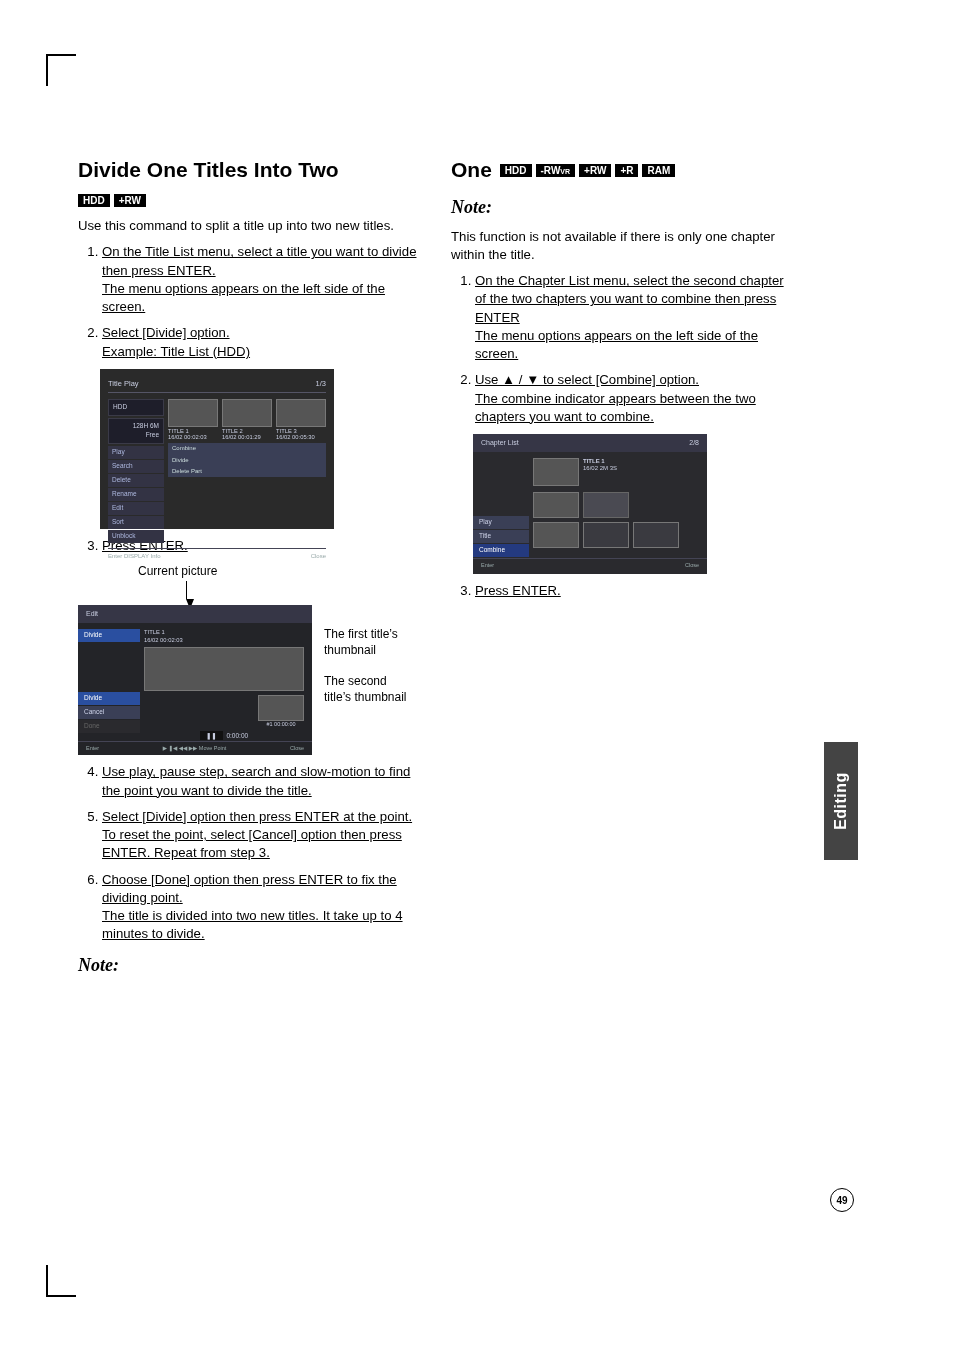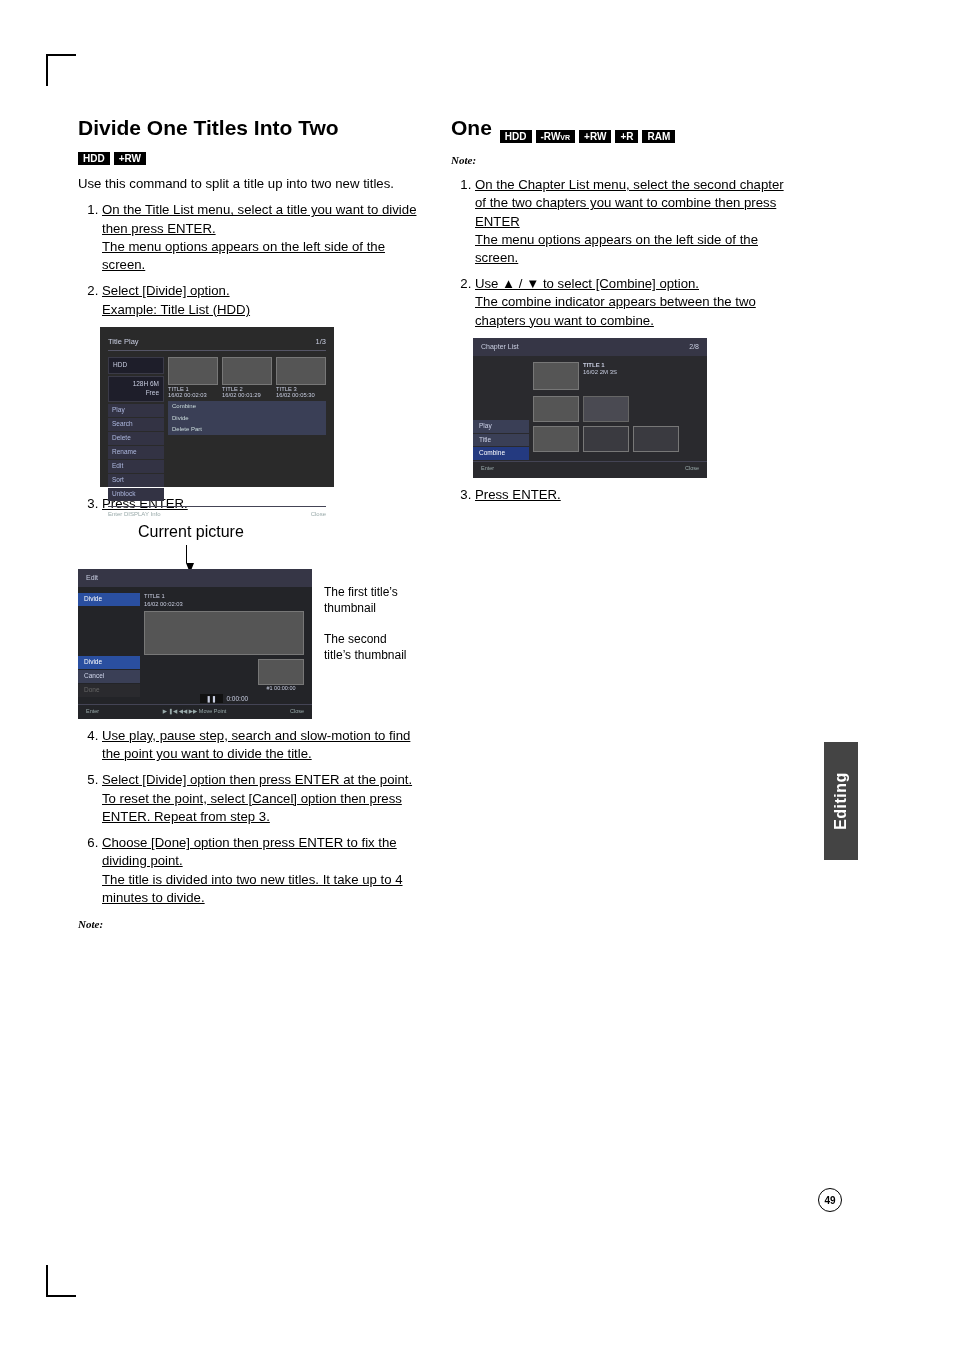--- a/index.html
+++ b/index.html
@@ -18,35 +18,35 @@
   }
   .crop-tl, .crop-bl {
     position: absolute;
     border-color: #000;
   }
   .crop-tl { top: 56px; left: 46px; width: 14px; height: 30px; border-left: 2px solid #000; border-top: 0; }
   .crop-tl::before { content:""; display:block; width:30px; height:14px; border-top:2px solid #000; position:absolute; top:-2px; left:-2px; }
   .crop-bl { bottom: 56px; left: 46px; width: 14px; height: 30px; border-left: 2px solid #000; }
   .crop-bl::before { content:""; display:block; width:30px; height:14px; border-bottom:2px solid #000; position:absolute; bottom:-2px; left:-2px; }
 
-  .cols { display: flex; gap: 34px; margin-top: 54px; }
+  .cols { display: flex; gap: 34px; margin-top: 96px; }
   .col { width: 358px; font-size: 13.2px; line-height: 1.38; }
   h2 { font-size: 21px; font-weight: bold; margin-bottom: 6px; }
   .badges { display: inline-flex; gap: 4px; vertical-align: middle; }
   .badge {
     background: #000; color: #fff; font-size: 10px; font-weight: bold;
     padding: 2px 5px 1px; line-height: 1; display: inline-block;
   }
   .badge sub { font-size: 7px; vertical-align: baseline; position: relative; top: 0; }
-  .h2-row { display: flex; align-items: flex-end; gap: 8px; flex-wrap: wrap; margin-bottom: 6px; }
+  .h2-row { display: flex; align-items: center; gap: 8px; flex-wrap: wrap; margin-bottom: 6px; }
   .h2-row .trail { font-size: 21px; font-weight: bold; }
   p { margin: 8px 0; }
   ol { list-style: decimal; padding-left: 24px; margin: 8px 0; text-decoration: underline; }
   ol li { margin-bottom: 8px; }
-  .note-h { font-family: "Times New Roman", serif; font-style: italic; font-weight: bold; font-size: 11px; margin-top: 10px; }
+  .note-h { font-family: "Times New Roman", serif; font-style: italic; font-weight: bold; font-size: 18px; margin-top: 10px; }
 
   
   .shot {
     background: #2a2a2a;
     border-radius: 0;
     color: #c8cde0;
     font-size: 7.5px;
     position: relative;
     margin: 8px 0 8px 22px;
   }
@@ -80,21 +80,21 @@
   .shot-2 .row2 .sm { width:46px; height:26px; background:#555; border:1px solid #777; }
   .shot-2 .tline { font-size:6.5px; text-align:center; margin-top:3px; }
   .shot-2 .foot { display:flex; justify-content:space-between; font-size:5.5px; padding:3px 8px; border-top:1px solid #445; color:#9aa; }
 
   .arrow-down {
     width: 0; height: 0; border-left: 4px solid transparent; border-right: 4px solid transparent;
     border-top: 10px solid #000; margin: 0 auto;
   }
   .arrow-line { width: 1px; height: 18px; background:#000; margin: 0 auto; }
   .callouts { position: relative; margin-left: 0; }
-  .callouts .lbl-top { font-size: 16px; margin-left: 60px; margin-bottom: 2px; }
+  .callouts .lbl-top { font-size: 12px; margin-left: 60px; margin-bottom: 2px; }
   .callouts .arr { margin-left: 108px; width:1px; }
   .callouts-right { position:absolute; left: 246px; top: 58px; font-size:12px; line-height:1.3; }
   .callouts-right p { margin: 6px 0 16px; }
 
   .shot-3 { width: 234px; height: 140px; background:#2a2a2e; padding:0; margin-left:22px; }
   .shot-3 .hdr { background:#363646; padding:4px 8px; font-size:7px; display:flex; justify-content:space-between; color:#c8cde0; }
   .shot-3 .body3 { display:flex; }
   .shot-3 .side3 { width:56px; padding-top:64px; }
   .shot-3 .side3 div{ background:#3a3f56; color:#cfd4ea; font-size:6.5px; padding:2px 6px; margin-bottom:1px; }
   .shot-3 .side3 div.sel{ background:#243a80; color:#fff; }
@@ -125,21 +125,21 @@
     align-items: center;
     justify-content: center;
   }
   .sidebar-tab span {
     transform: rotate(-90deg);
     white-space: nowrap;
     letter-spacing: 0.5px;
   }
   .pagenum {
     position: absolute;
-    right: 112px;
+    right: 100px;
     top: 1188px;
     width: 24px; height: 24px;
     border: 1.2px solid #000;
     border-radius: 50%;
     font-size: 10px;
     font-weight: bold;
     display:flex; align-items:center; justify-content:center;
   }
 </style>
 </head>
@@ -293,20 +293,21 @@
         <span class="trail">One</span>
         <span class="badges">
           <span class="badge">HDD</span>
           <span class="badge">-RW<sub>VR</sub></span>
           <span class="badge">+RW</span>
           <span class="badge">+R</span>
           <span class="badge">RAM</span>
         </span>
       </div>
       <div class="note-h">Note:</div>
+      <p>This function is not available if there is only one chapter within the title.</p>
 
       <ol>
         <li>
           <span>On the Chapter List menu, select the second chapter of the two chapters you want to combine then press ENTER</span><br>
           <span>The menu options appears on the left side of the screen.</span>
         </li>
         <li>
           <span>Use ▲ / ▼ to select [Combine] option.</span><br>
           <span>The combine indicator appears between the two chapters you want to combine.</span>
         </li>

